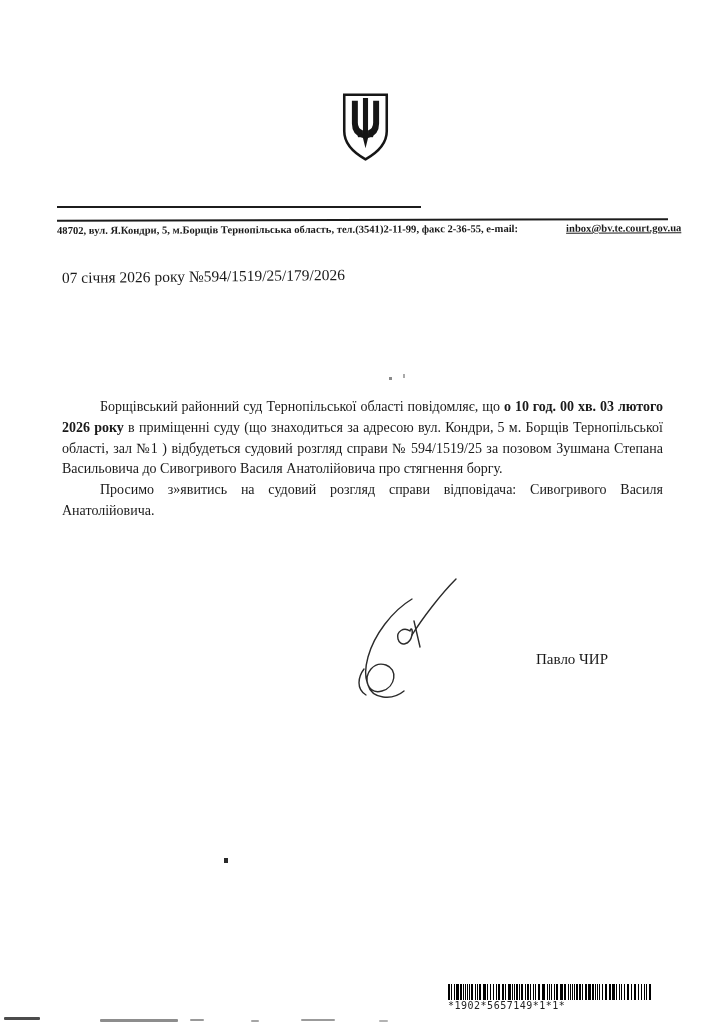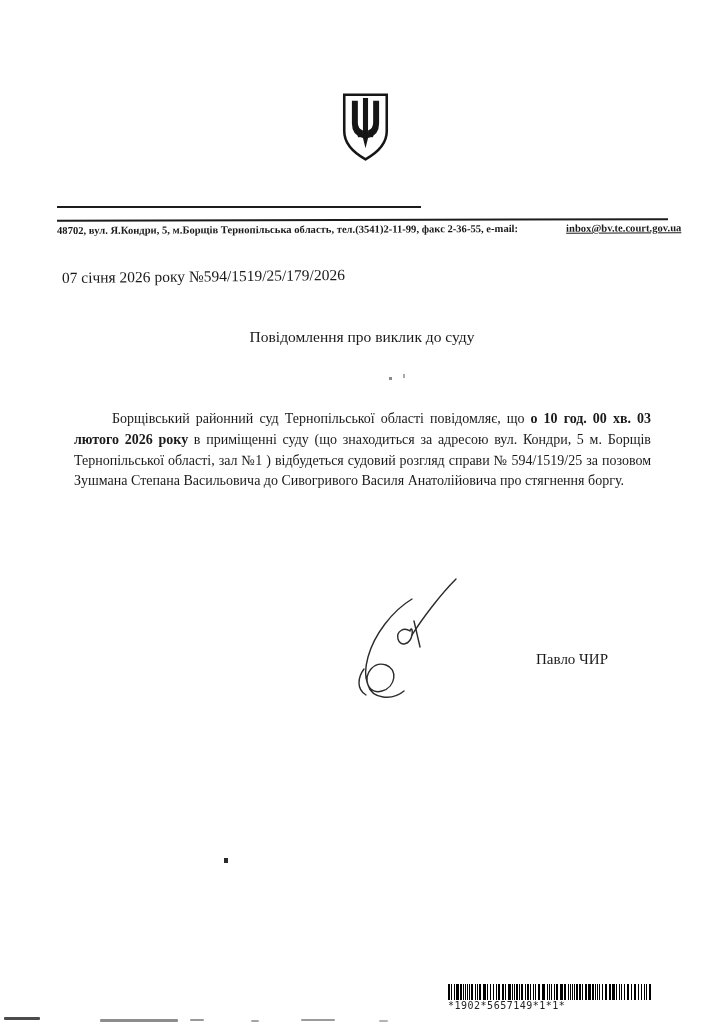--- a/index.html
+++ b/index.html
@@ -21,21 +21,21 @@
     transform:rotate(-.25deg);transform-origin:left top;
   }
   .address .email{text-decoration:underline;padding-left:48px;}
   
   .date-line{position:absolute;left:62px;top:269px;font-size:15.5px;transform:rotate(-.6deg);transform-origin:left bottom;}
   .doc-title{position:absolute;left:0;top:328px;width:724px;text-align:center;font-size:15.5px;}
   .body-text{
     position:absolute;left:62px;top:397px;width:601px;
     font-size:14px;line-height:20.8px;text-align:justify;
   }
-  .body-text p{margin:12px;text-indent:38px;}
+  .body-text p{margin:0;text-indent:38px;}
   .b{font-weight:bold;}
   
   .judge-title{position:absolute;left:97px;top:626px;font-size:14px;line-height:20px;}
   .judge-name{position:absolute;left:536px;top:651px;font-size:15px;}
   .signature{position:absolute;left:348px;top:577px;width:112px;height:125px;}
   
   .barcode{position:absolute;left:448px;top:984px;width:203px;height:16px;overflow:hidden;white-space:nowrap;font-size:0;}
   .barcode i{display:inline-block;height:100%;background:#000;vertical-align:top;}
   .barcode-label{
     position:absolute;left:448px;top:1000px;width:203px;
@@ -62,24 +62,24 @@
 
 
   <div class="rule-top"></div>
   <div class="rule-main"></div>
   <div class="address">
     <span>48702, вул. Я.Кондри, 5,  м.Борщів Тернопільська область, тел.(3541)2-11-99, факс 2-36-55, e-mail:</span><span class="email">inbox@bv.te.court.gov.ua</span>
   </div>
 
   <div class="date-line">07 січня 2026 року №594/1519/25/179/2026</div>
 
-  <div class="doc-title">Повідомлення про виклик до суду</div>
 
   <div class="body-text">
     <p><span>Борщівський районний суд  Тернопільської області  повідомляє, що </span><span class="b">о 10 год. 00 хв.   03 лютого  2026 року</span><span>  в приміщенні суду  (що знаходиться за адресою вул. Кондри, 5 м. Борщів Тернопільської області, зал №1 )  відбудеться судовий    розгляд справи №   594/1519/25 за позовом Зушмана Степана Васильовича до Сивогривого Василя Анатолійовича про стягнення боргу.</span></p>
+    <p>Просимо з»явитись  на судовий   розгляд справи відповідача:   Сивогривого Василя Анатолійовича.</p>
   </div>
 
 
   <div class="signature">
     <svg width="112" height="125" viewBox="0 0 112 125" xmlns="http://www.w3.org/2000/svg" fill="none" stroke="#2b2b2b" stroke-width="1.4" stroke-linecap="round">
       <path d="M108 2 C92 18, 74 42, 64 58"></path>
       <path d="M64 22 C44 34, 26 58, 20 80 C14 102, 20 118, 34 114 C48 110, 50 92, 38 88 C26 84, 16 96, 20 108 C24 122, 44 124, 56 114"></path>
       <path d="M62 54 C56 50, 48 54, 50 62 C52 70, 62 68, 64 58 C65 52, 63 50, 62 54"></path>
       <path d="M66 44 L72 70"></path>
       <path d="M16 92 C10 100, 8 112, 18 118"></path>

